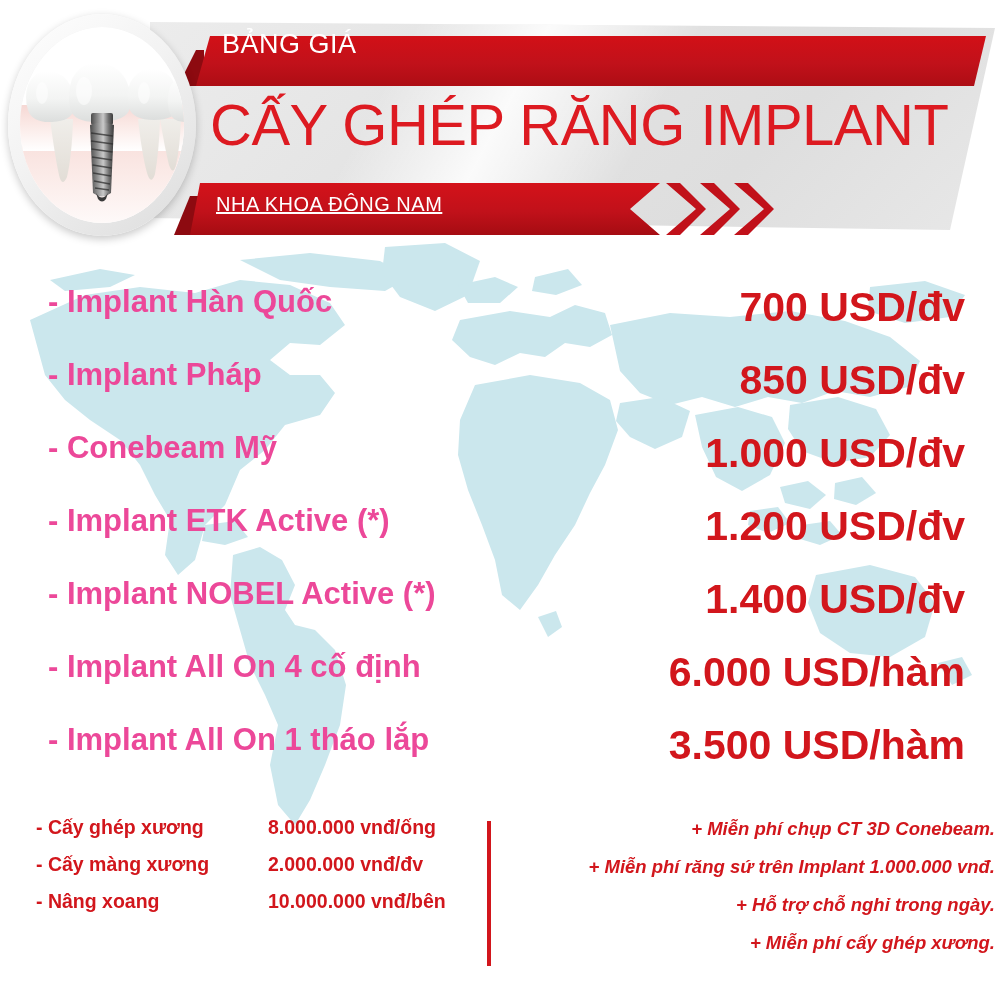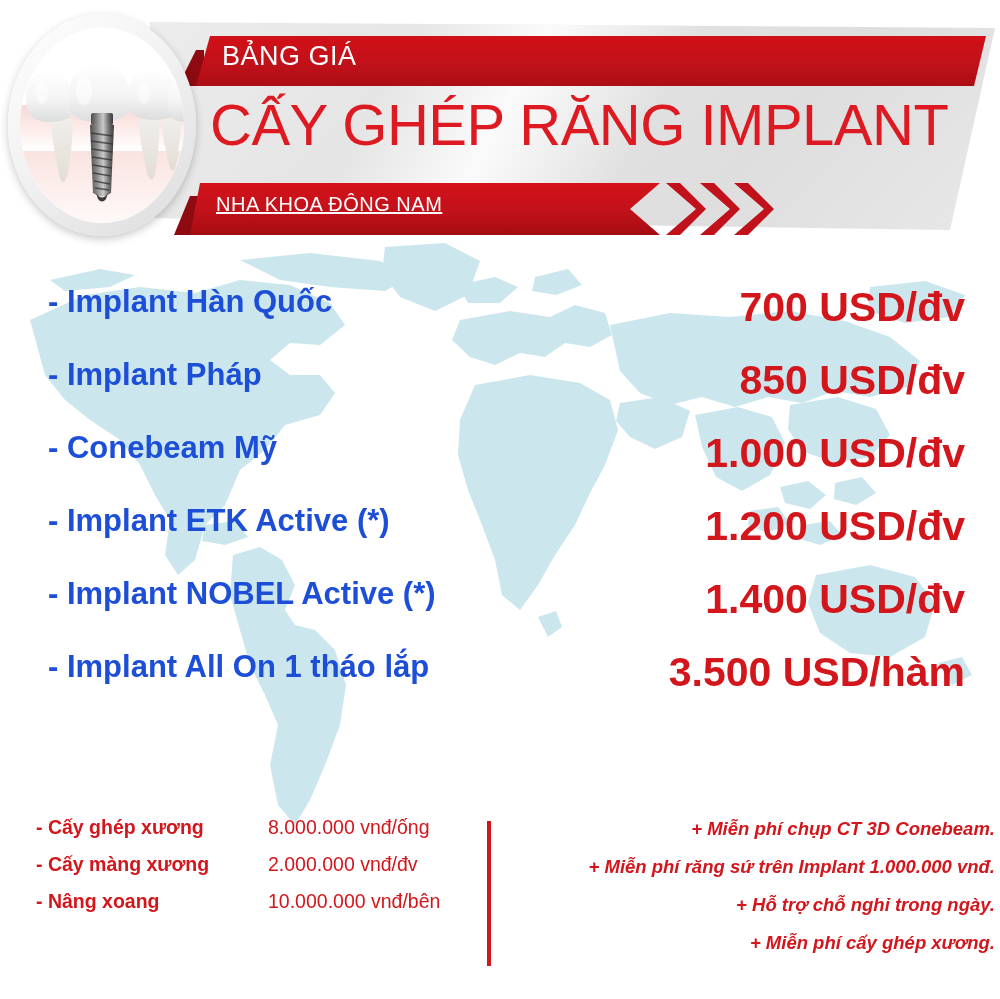--- a/index.html
+++ b/index.html
@@ -89,21 +89,21 @@
     top: 50px;
     width: 26px;
     height: 36px;
     background: #8d0a10;
     clip-path: polygon(18px 0, 26px 0, 26px 36px, 0 36px);
     z-index: 3;
   }
   .ribbon-top-label {
     position: absolute;
     left: 222px;
-    top: 41px;
+    top: 29px;
     font-size: 27px;
     letter-spacing: 0.5px;
     color: #ffffff;
     font-weight: 400;
     z-index: 5;
     white-space: nowrap;
   }
 
   
   .main-title {
@@ -208,21 +208,21 @@
     position: relative;
     height: 73px;
     width: 1000px;
   }
   .price-name {
     position: absolute;
     left: 48px;
     top: 8px;
     font-size: 31px;
     font-weight: bold;
-    color: #1d4ed8;
+    color: #ec4899;
     white-space: nowrap;
   }
   .price-value {
     position: absolute;
     right: 35px;
     top: 8px;
     font-size: 41px;
     font-weight: bold;
     color: #d2161c;
     white-space: nowrap;
@@ -263,21 +263,21 @@
     font-size: 19.5px;
     font-weight: bold;
     color: #d2161c;
     white-space: nowrap;
   }
   .extra-value {
     position: absolute;
     left: 232px;
     top: 4px;
     font-size: 19.5px;
-    font-weight: normal;
+    font-weight: bold;
     color: #d2161c;
     white-space: nowrap;
   }
   .benefits {
     position: absolute;
     left: 505px;
     top: 5px;
     width: 490px;
     text-align: right;
   }
@@ -440,20 +440,24 @@
     </div>
     <div class="price-row">
       <span class="price-name">- Implant ETK Active (*)</span>
       <span class="price-value">1.200 USD/đv</span>
     </div>
     <div class="price-row">
       <span class="price-name">- Implant NOBEL Active (*)</span>
       <span class="price-value">1.400 USD/đv</span>
     </div>
     <div class="price-row">
+      <span class="price-name">- Implant All On 4 cố định</span>
+      <span class="price-value">6.000 USD/hàm</span>
+    </div>
+    <div class="price-row">
       <span class="price-name">- Implant All On 1 tháo lắp</span>
       <span class="price-value">3.500 USD/hàm</span>
     </div>
   </div>
 
   <div class="bottom">
     <div class="divider"></div>
 
     <div class="extras">
       <div class="extra-row">

